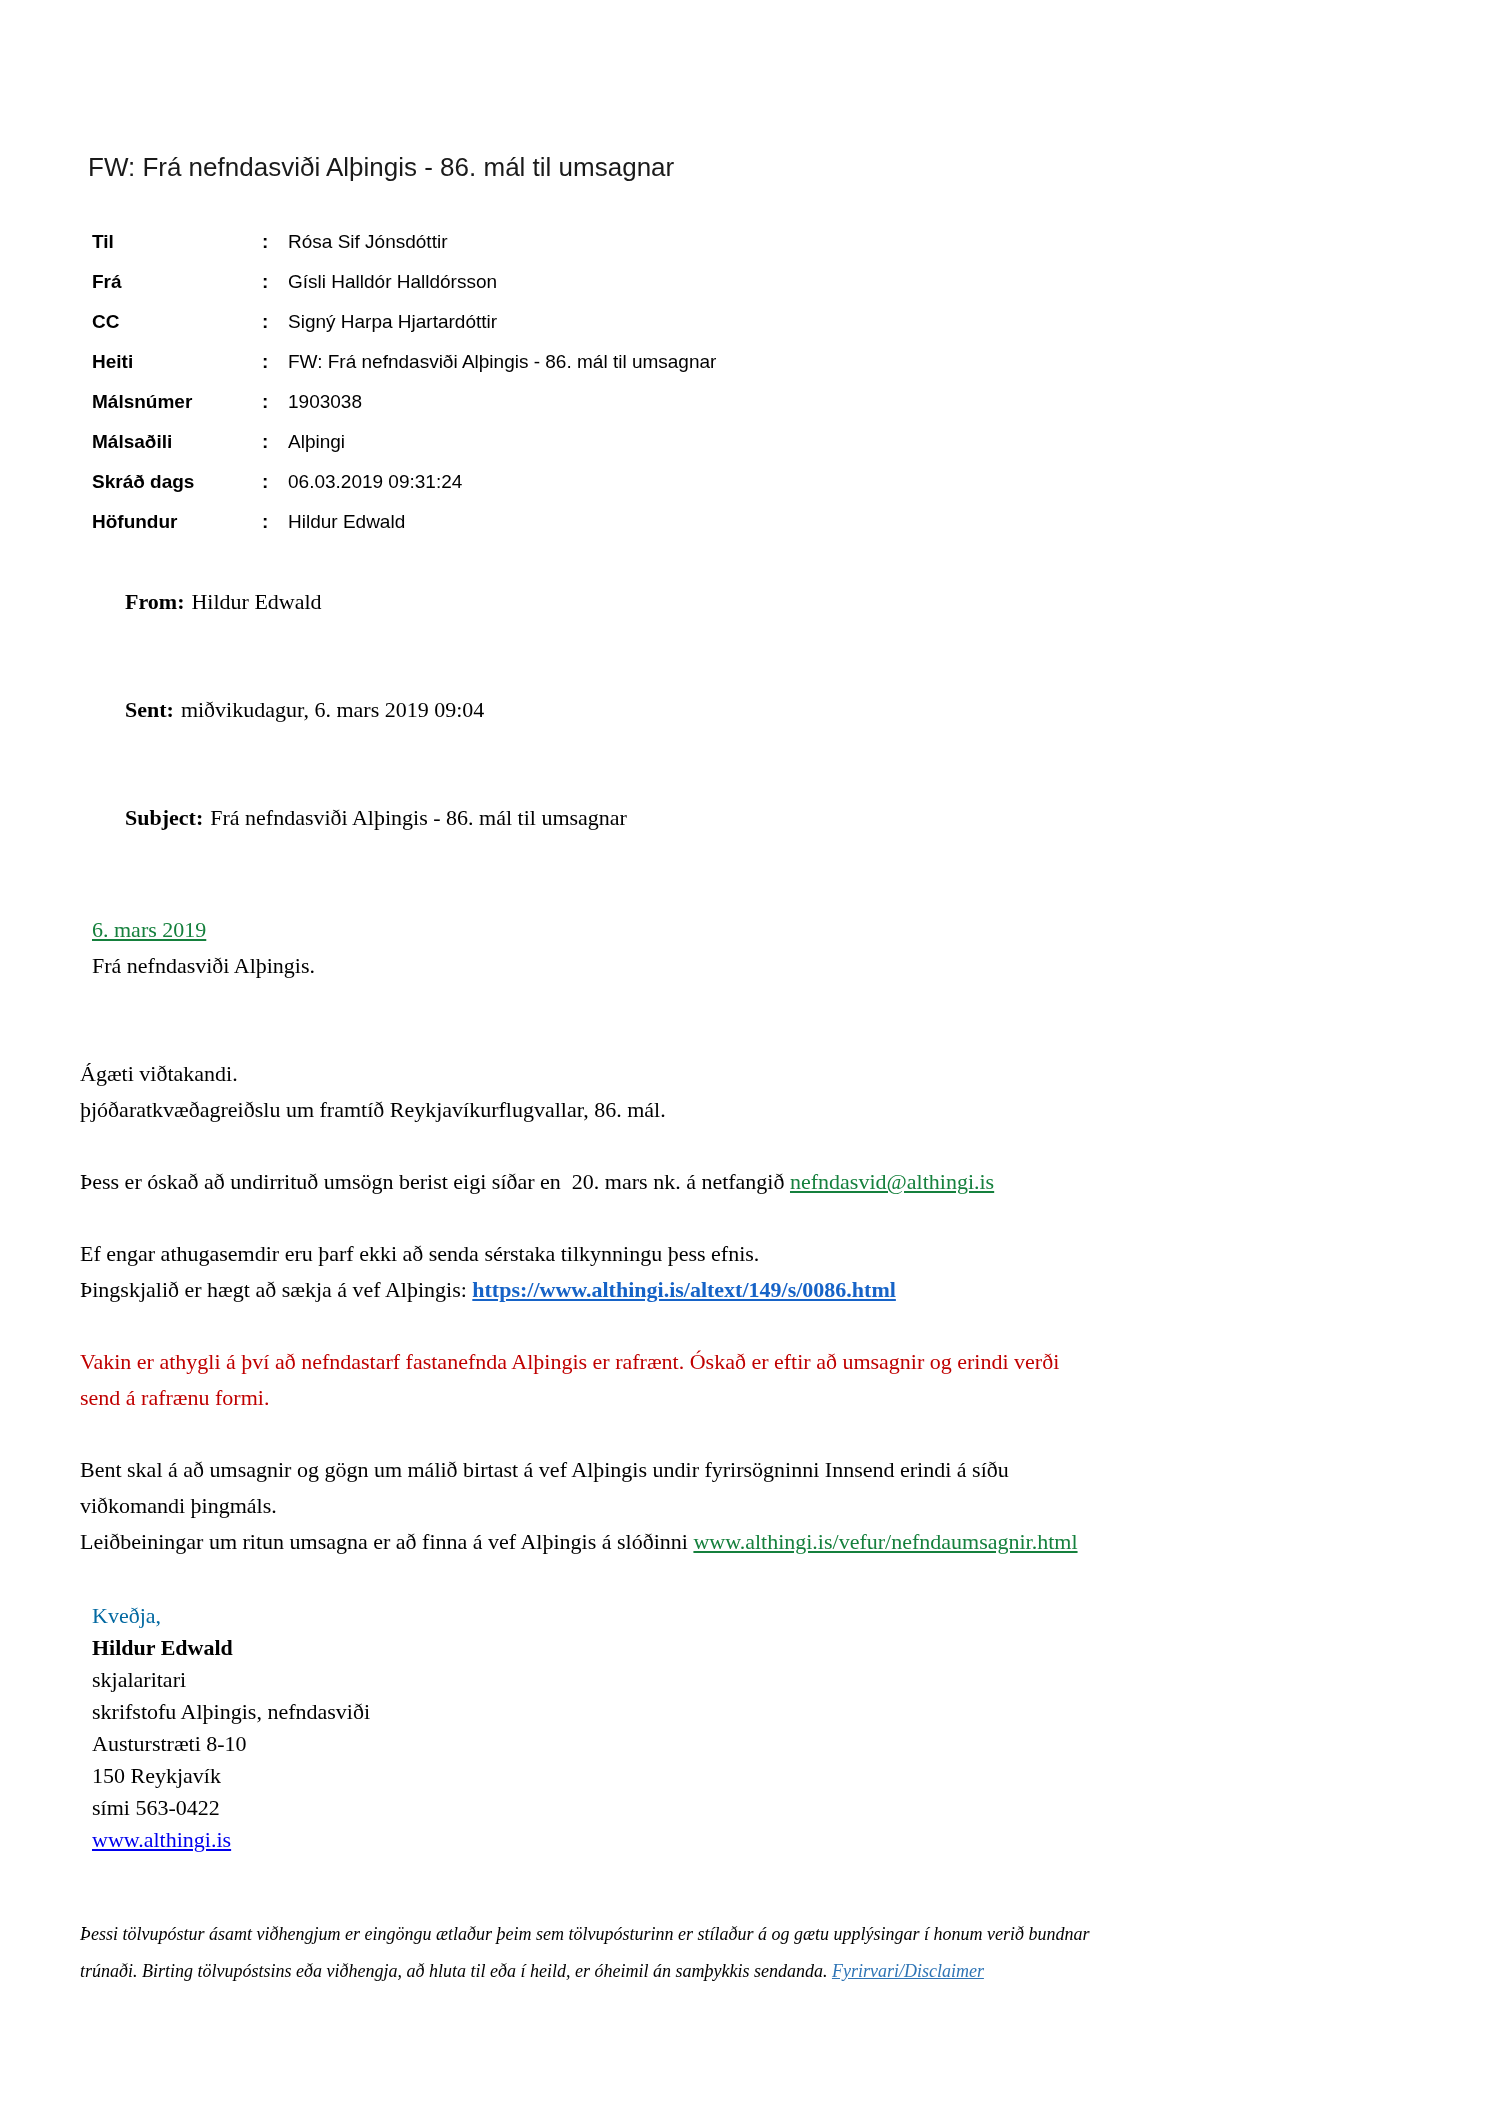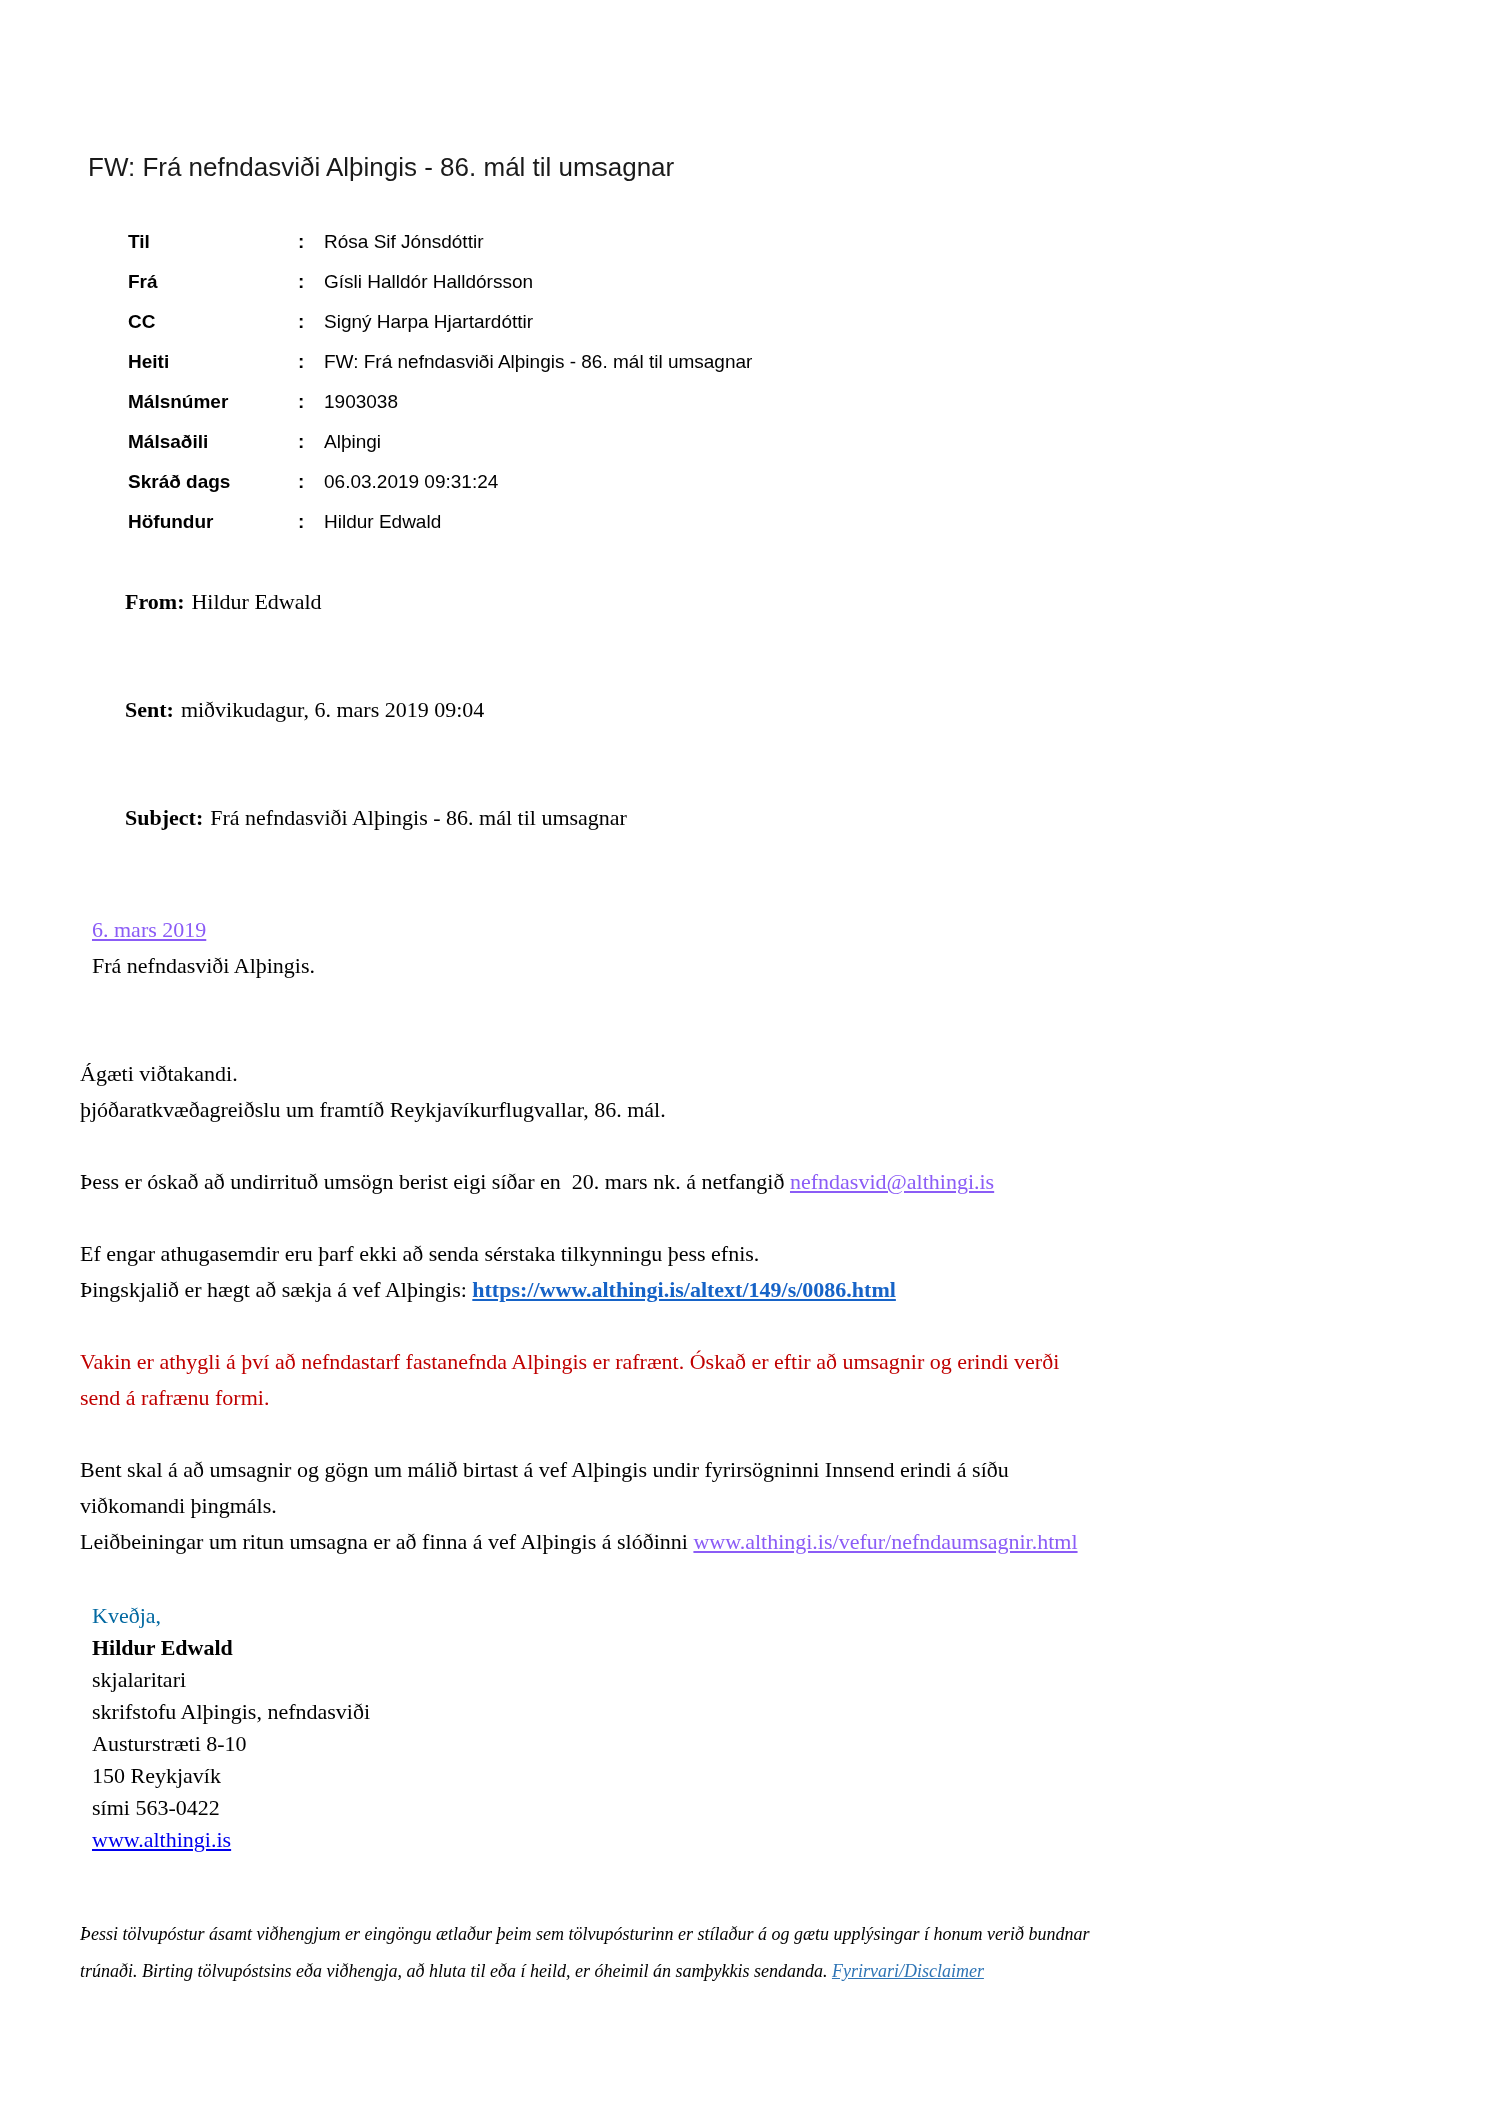--- a/index.html
+++ b/index.html
@@ -27,21 +27,20 @@
   .meta{
     margin:38px 0 0 12px;
     font-family:"Liberation Sans", sans-serif;
     font-size:19px;
   }
   .meta-row{
     display:grid;
     grid-template-columns:170px 26px 1fr;
     height:40px;
     align-items:center;
-    margin-left:36px;
   }
   .meta-label{font-weight:700;white-space:pre;}
   .meta-sep{font-weight:700;}
   .meta-value{white-space:pre;}
   
   .email-header{
     margin:6px 0 0 12px;
     font-family:"Liberation Serif", serif;
     font-size:22px;
     line-height:36px;
@@ -57,21 +56,21 @@
   }
   .para{margin:36px 0 0 0;}
   .para.gap-lg{margin-top:72px;}
   .para.gap-med{margin-top:40px;}
   .indent{margin-left:12px;}
   .line{white-space:pre;}
   a, .link{
     text-decoration:underline;
     cursor:pointer;
   }
-  .link-blue{color:#8b5cf6;}
+  .link-blue{color:#15803d;}
   .link-bold{color:#1663C7;font-weight:700;}
   .link-pure{color:#0000EE;}
   .link-disc{color:#2E74B5;font-style:italic;}
   .warning{color:#C00000;}
   .closing{color:#0369a1;}
   .sig{
     margin-top:40px;
     line-height:32px;
   }
   .sig .line{margin:0;}

